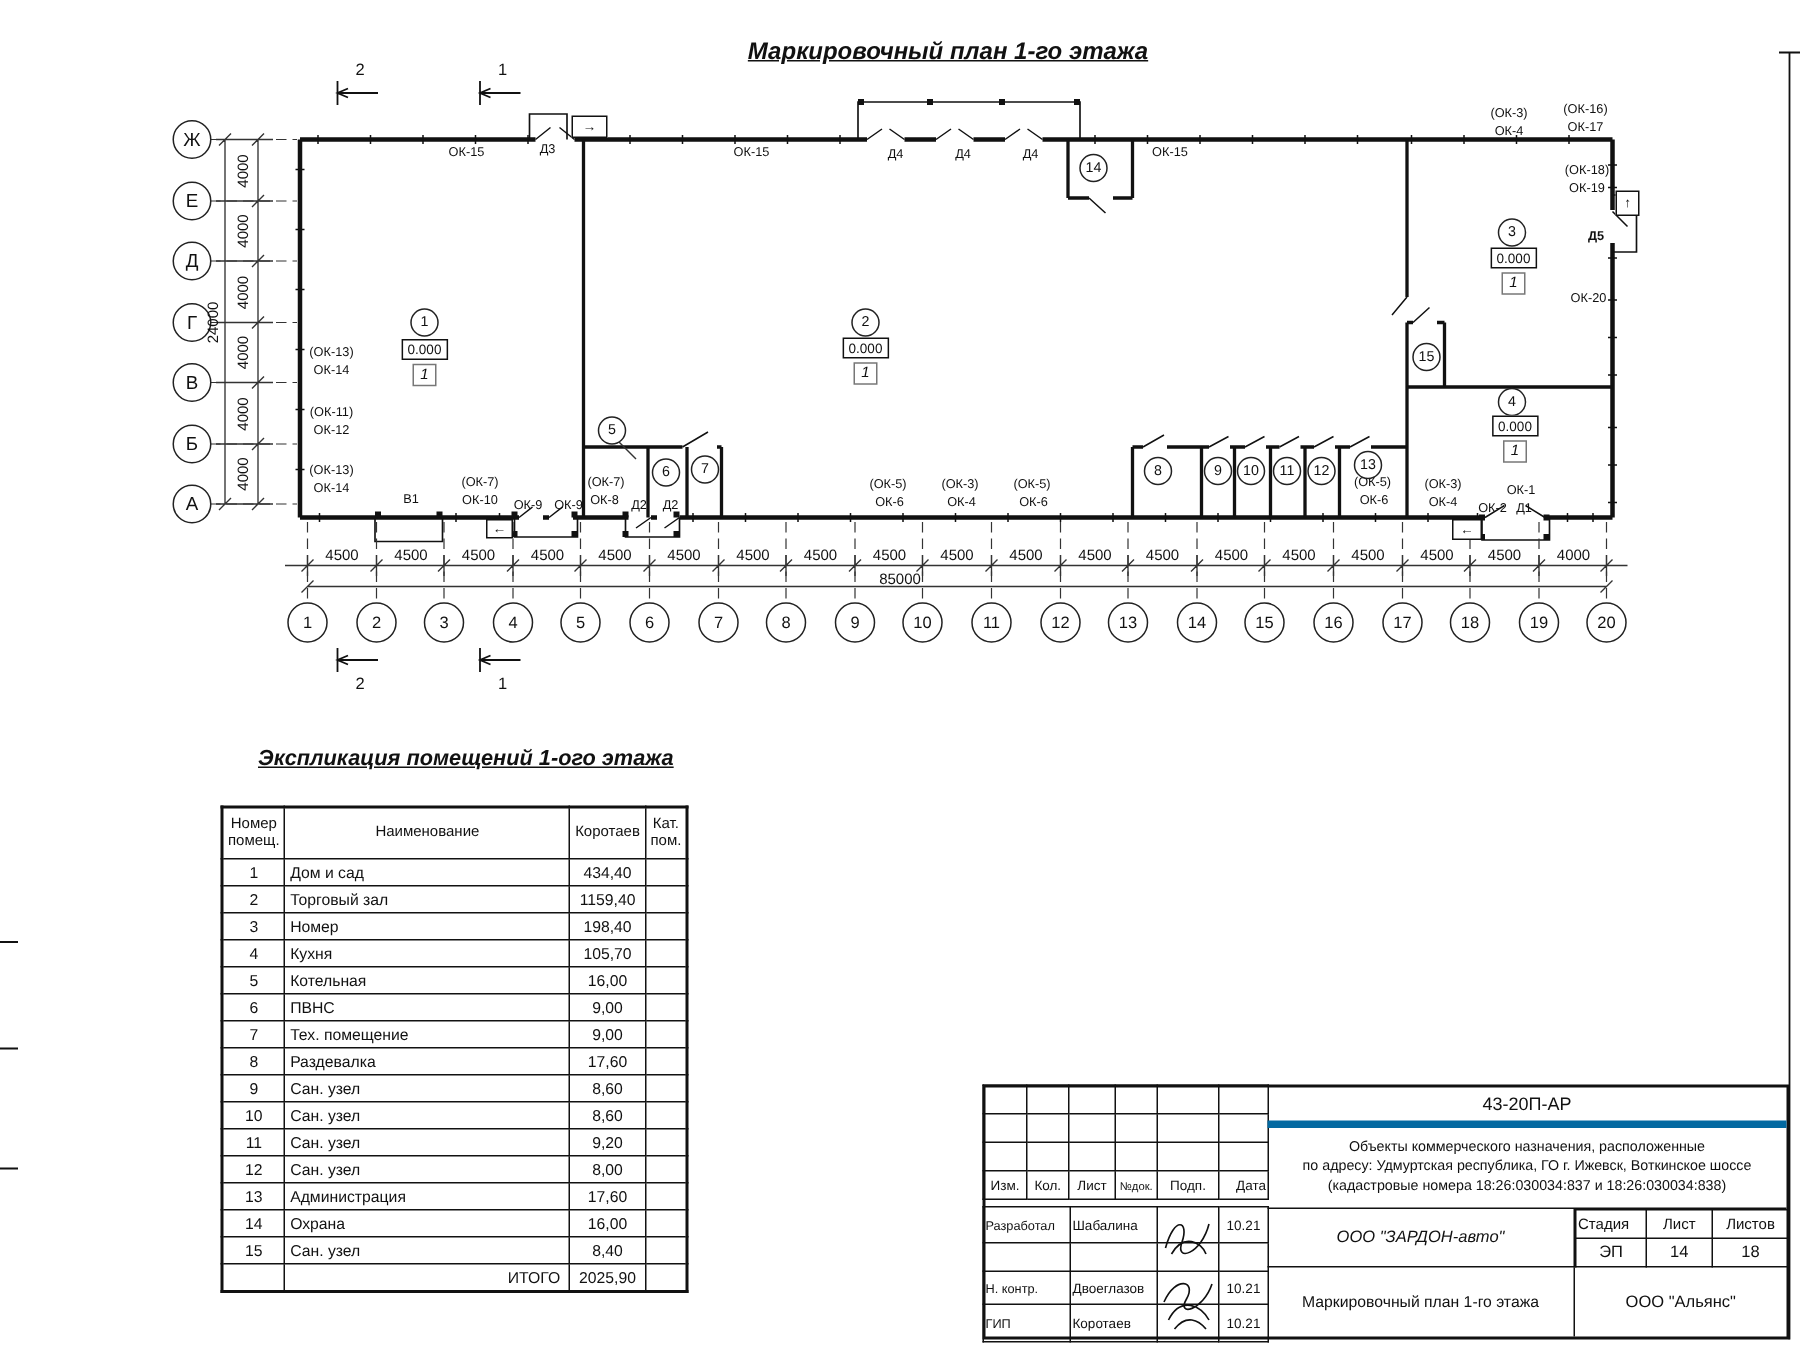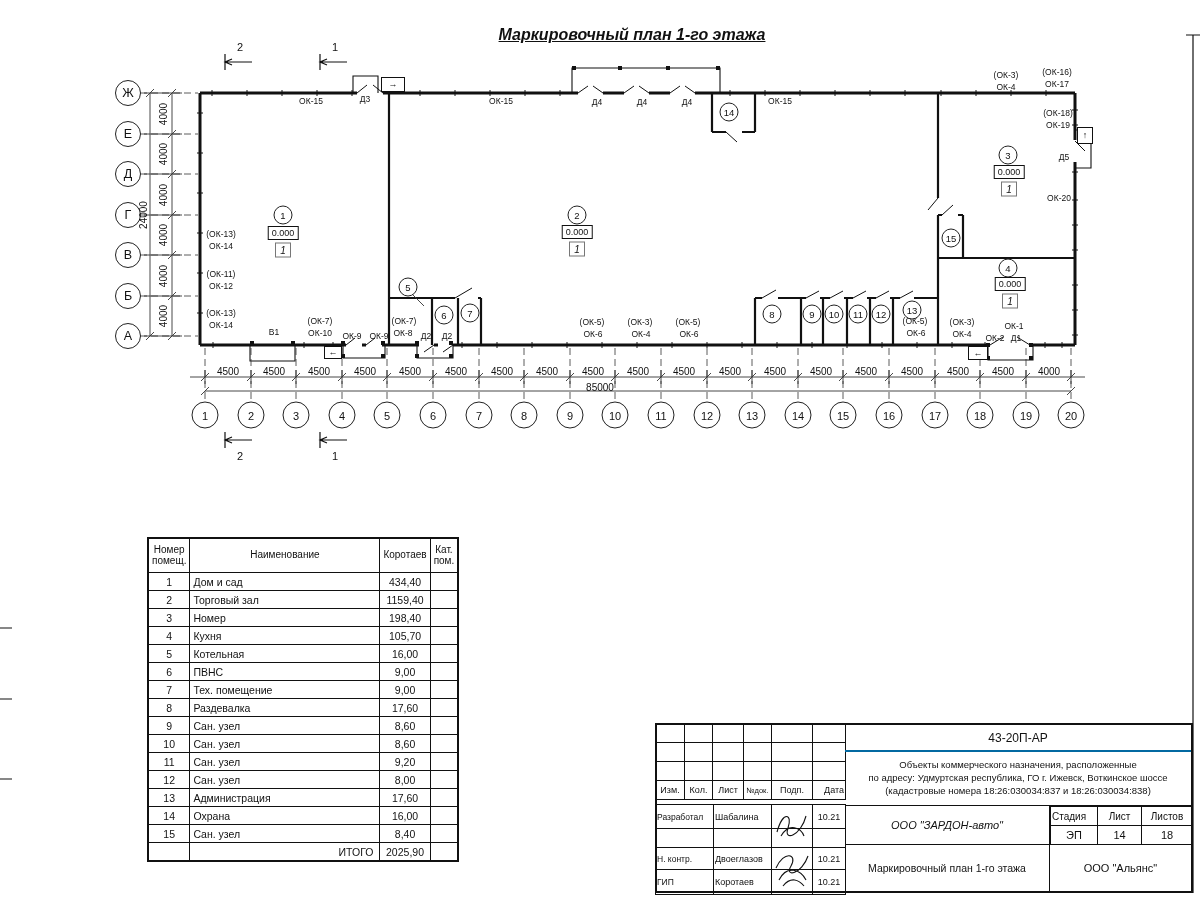--- a/index.html
+++ b/index.html
@@ -119,21 +119,21 @@
       <span class="plab" style="left: 597px; top: 102px;">Д4</span>
       <span class="plab" style="left: 642px; top: 102px;">Д4</span>
       <span class="plab" style="left: 687px; top: 102px;">Д4</span>
       <span class="plab" style="left: 780px; top: 101px;">ОК-15</span>
       <span class="plab" style="left: 1006px; top: 75px;">(ОК-3)</span>
       <span class="plab" style="left: 1006px; top: 87px;">ОК-4</span>
       <span class="plab" style="left: 1057px; top: 72px;">(ОК-16)</span>
       <span class="plab" style="left: 1057px; top: 84px;">ОК-17</span>
       <span class="plab" style="left: 1058px; top: 113px;">(ОК-18)</span>
       <span class="plab" style="left: 1058px; top: 125px;">ОК-19</span>
-      <span class="plab" style="left: 1064px; top: 157px;">Д5</span>
+      <span class="plab" style="left: 1064px; top: 157px; font-weight: bold;">Д5</span>
       <span class="plab" style="left: 1059px; top: 198px;">ОК-20</span>
       <span class="plab" style="left: 221px; top: 234px;">(ОК-13)</span>
       <span class="plab" style="left: 221px; top: 246px;">ОК-14</span>
       <span class="plab" style="left: 221px; top: 274px;">(ОК-11)</span>
       <span class="plab" style="left: 221px; top: 286px;">ОК-12</span>
       <span class="plab" style="left: 221px; top: 313px;">(ОК-13)</span>
       <span class="plab" style="left: 221px; top: 325px;">ОК-14</span>
       <span class="plab" style="left: 274px; top: 332px;">В1</span>
       <span class="plab" style="left: 320px; top: 321px;">(ОК-7)</span>
       <span class="plab" style="left: 320px; top: 333px;">ОК-10</span>
@@ -237,20 +237,21 @@
       <span class="seclab" style="left: 335px; top: 47px;">1</span>
       <span class="seclab" style="left: 240px; top: 456px;">2</span>
       <span class="seclab" style="left: 335px; top: 456px;">1</span>
       <span class="abox" style="left: 381px; top: 77px; width: 22px; height: 13px;">→</span>
       <span class="abox" style="left: 1077px; top: 127px; width: 14px; height: 15px;">↑</span>
       <span class="abox" style="left: 324px; top: 346px; width: 16px; height: 11px;">←</span>
       <span class="abox" style="left: 968px; top: 346px; width: 18px; height: 12px;">←</span>
     </div>
 
   <div class="plan-title">Маркировочный план 1-го этажа</div>
+  <div class="expl-title">Экспликация помещений 1-ого этажа</div>
 
   <table class="expl">
     <colgroup>
         <col style="width:41px">
         <col style="width:190px">
         <col style="width:50px">
         <col style="width:27px">
       </colgroup>
     <thead>
       <tr>
@@ -443,21 +444,21 @@
         <td style="text-align:center">10.21</td>
       </tr>
     </tbody>
       </table>
 
     <svg style="left:114px;top:81px;position:absolute" width="41" height="85" viewBox="0 0 41 85">
       <path d="M6,26 C12,4 22,8 17,22 C12,36 30,30 35,10 M10,30 C18,16 30,22 33,30" fill="none" stroke="#111" stroke-width="1.1"></path>
       <path d="M5,62 C13,44 27,48 20,60 C13,72 31,68 37,50 M8,74 C16,58 30,64 35,74 M12,80 C20,70 28,74 33,80" fill="none" stroke="#111" stroke-width="1.1"></path>
     </svg>
 
-    <div class="cell" style="left:188px;top:0;width:346px;height:27px;border-bottom:2px solid #0369a1;font-size:12px">43-20П-АР</div>
+    <div class="cell" style="left:188px;top:0;width:346px;height:27px;border-bottom:5px solid #0369a1;font-size:12px">43-20П-АР</div>
     <div class="cell" style="left:188px;top:27px;width:346px;height:54px;border-bottom:1px solid #111;flex-direction:column;font-size:9.5px;line-height:1.35">
       <div>Объекты коммерческого назначения, расположенные</div>
       <div>по адресу: Удмуртская республика, ГО г. Ижевск, Воткинское шоссе</div>
       <div>(кадастровые номера 18:26:030034:837 и 18:26:030034:838)</div>
     </div>
     <div class="cell" style="left:188px;top:81px;width:205px;height:39px;border-right:1px solid #111;border-bottom:1px solid #111;font-style:italic;font-size:11px">ООО "ЗАРДОН-авто"</div>
     <div class="cell" style="left:188px;top:120px;width:205px;height:46px;border-right:1px solid #111;font-size:10.5px">Маркировочный план 1-го этажа</div>
     <table class="tbgrid" style="left:393px;top:81px;width:142px">
       <colgroup>
           <col style="width:47px">

